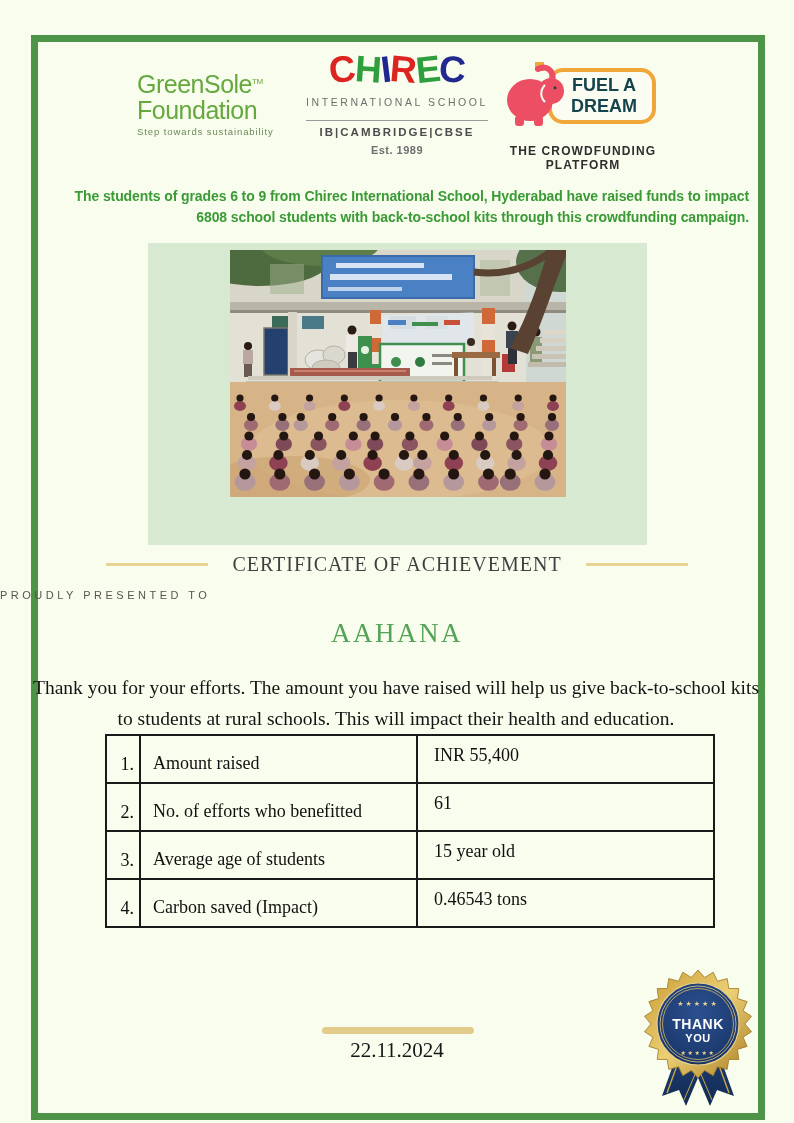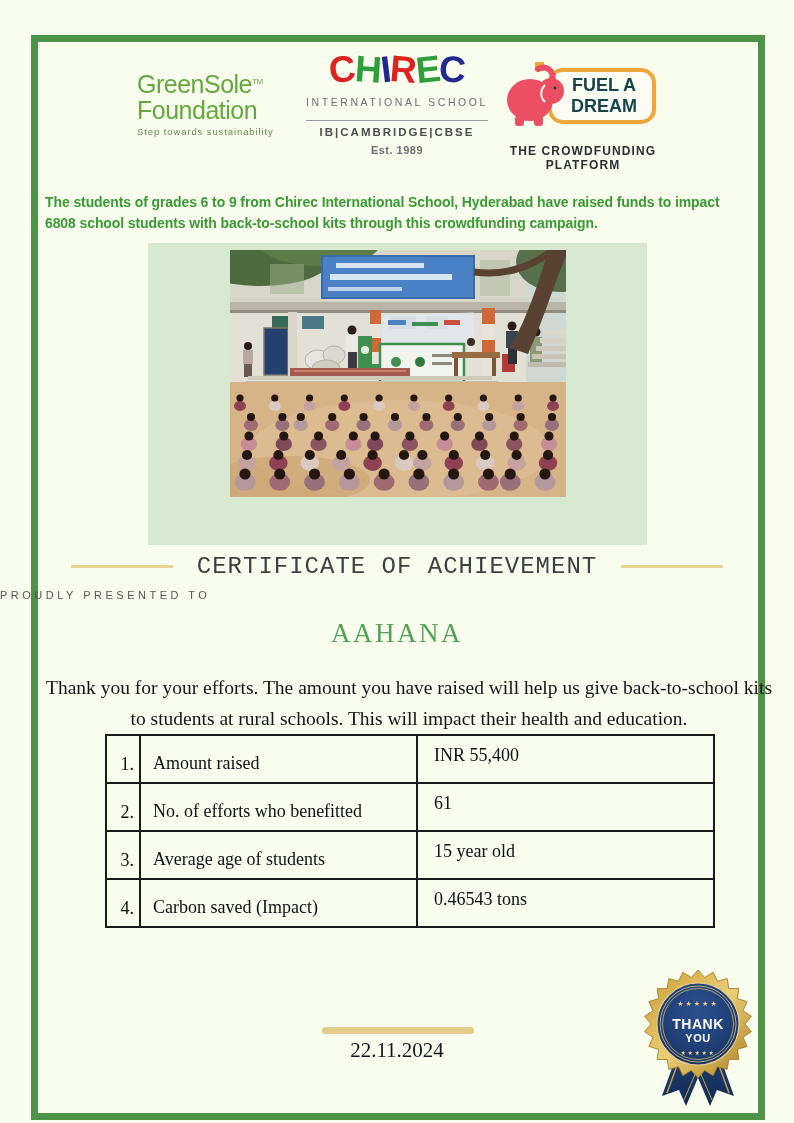--- a/index.html
+++ b/index.html
@@ -29,44 +29,44 @@
     padding-bottom:12px; border-bottom:1px solid #9a9a9a; margin-top:2px; }
   .chirec-sub2 { font-size:11.5px; font-weight:bold; letter-spacing:2px; color:#4c4c4c; margin-top:5px; }
   .chirec-est { font-size:11px; font-weight:bold; color:#6e6e6e; margin-top:6px; letter-spacing:0.5px; }
 
   .logo-fuel { position:absolute; left:504px; top:60px; width:158px; text-align:center;
     font-family:"Liberation Sans", sans-serif; }
   .fuel-tagline { font-size:12px; font-weight:bold; letter-spacing:1.1px; color:#2e2e2e; margin-top:8px; }
 
   
   .intro {
-    position:absolute; left:45px; top:192px; width:704px; text-align:left;
+    position:absolute; left:45px; top:186px; width:704px; text-align:right;
     font-family:"Liberation Sans", sans-serif; font-weight:bold;
     font-size:14px; line-height:21px; color:#3a9a35; letter-spacing:-0.1px;
   }
 
   
   .photo-card { position:absolute; left:148px; top:243px; width:499px; height:302px;
     background:#d8e9d2; text-align:center; }
   .photo-card svg.photo { display:block; margin:7px auto 0; background:#e3e0d6; }
   .photo-caption { font-size:18px; color:#101010; margin-top:12px; }
 
   
   .title-row { position:absolute; left:70px; top:553px; width:654px;
     display:flex; align-items:center; justify-content:center; gap:24px; }
   .title-line { flex:0 0 102px; height:3px; background:#e7d493; }
-  .cert-title { font-family:Liberation Mono, monospace; font-size:24px; letter-spacing:1px; color:#3f3f3f; white-space:nowrap; }
+  .cert-title { font-family:Liberation Serif, serif; font-size:20px; letter-spacing:1px; color:#3f3f3f; white-space:nowrap; }
 
   .presented { position:absolute; left:0; top:589px; width:794px; text-align:left;
     font-family:"Liberation Sans", sans-serif; font-size:11px; letter-spacing:3.5px; color:#55554d; }
 
   .recipient { position:absolute; left:0; top:618px; width:794px; text-align:center;
     font-size:27px; letter-spacing:2.5px; color:#54a356; }
 
-  .message { position:absolute; left:39px; top:672px; width:740px; text-align:center;
+  .message { position:absolute; left:26px; top:672px; width:740px; text-align:center;
     font-size:19.5px; line-height:31px; color:#141414; }
 
   
   .stats-table { position:absolute; left:105px; top:734px; width:608px;
     border-collapse:collapse; table-layout:fixed; }
   .stats-table td { border:2px solid #1a1a1a; height:48px; font-size:18px; color:#101010; }
   .col-num { width:34px; } .col-label { width:277px; } .col-value { width:297px; }
   .cell-num { vertical-align:bottom; text-align:right; padding:0 5px 7px 0; }
   .cell-label { vertical-align:bottom; padding:0 0 8px 12px; }
   .cell-value { vertical-align:top; padding:9px 0 0 16px; }

